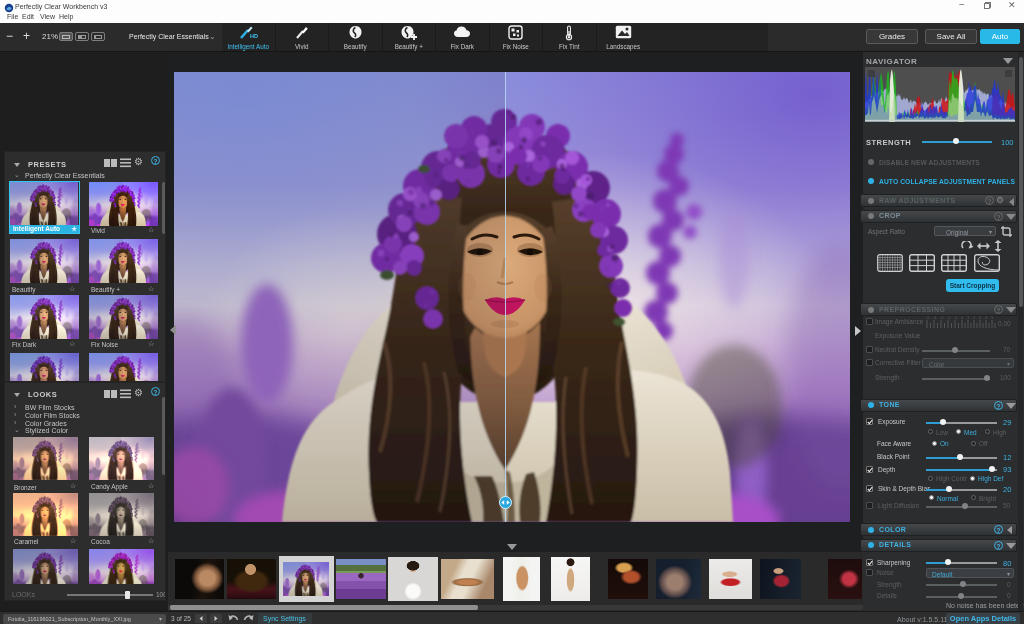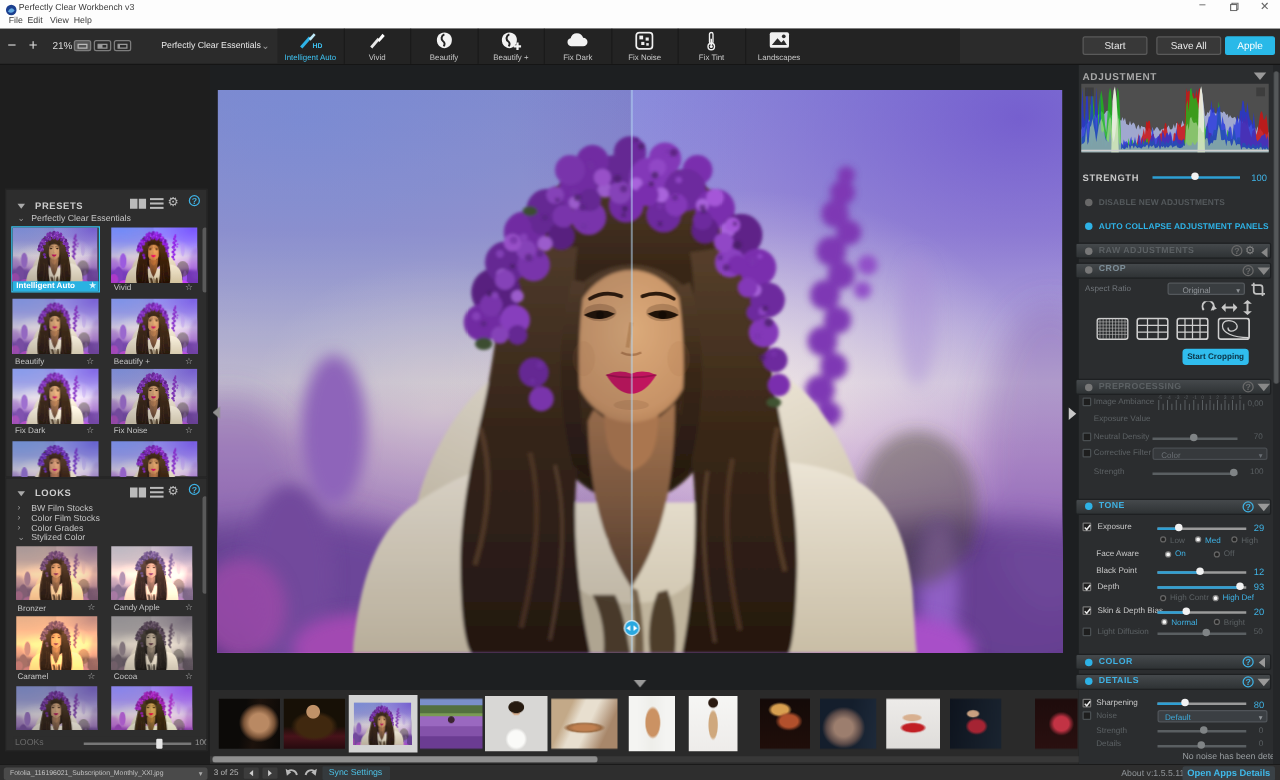--- a/index.html
+++ b/index.html
@@ -414,23 +414,23 @@
   </div>
   <div class="pcell" style="border-right:none">
    <div class="picn"><svg width="17" height="14" viewBox="0 0 17 14">
               <rect x="0.8" y="0.8" width="15.4" height="12.4" rx="1.5" fill="#f0f0f0"></rect>
               <path d="M2.5,11 L7,5.5 L10,9 L12,7 L14.5,11Z" fill="#2a2a2a"></path>
               <circle cx="12" cy="4" r="1.5" fill="#2a2a2a"></circle>
             </svg></div>
    <div class="plab">Landscapes</div>
   </div>
  </div>
- <div class="tbbtn" style="left:866px;width:52px">Start</div>
+ <div class="tbbtn" style="left:866px;width:52px">Grades</div>
  <div class="tbbtn" style="left:925px;width:52px">Save All</div>
- <div class="tbbtn" style="left:980px;width:40px;background:#29b9e8;border-color:#29b9e8;color:#fff">Apple</div>
+ <div class="tbbtn" style="left:980px;width:40px;background:#29b9e8;border-color:#29b9e8;color:#fff">Auto</div>
 </div>
 
 <div id="leftpanel">
 
 
  <div class="block" style="top:99px;height:231px;overflow:hidden">
   <div class="bhead" style="top:8px"><span class="tri" style="margin:0 8px 0 9px"></span>PRESETS</div>
   <svg class="abs" style="left:99px;top:6px" width="13" height="10" viewBox="0 0 13 10">
           <rect x="0" y="1" width="6" height="8" fill="#bbb"></rect>
           <rect x="7" y="1" width="6" height="8" fill="#bbb"></rect>
@@ -601,21 +601,21 @@
    <div class="abs" style="left:541px;top:7px;width:43px;height:40px;background:radial-gradient(ellipse 42% 18% at 50% 58%,#c11f24 0 45%,transparent 60%),radial-gradient(ellipse 30% 12% at 48% 38%,#d8b090 0 50%,transparent 65%),linear-gradient(#edebe9,#dfddda)"></div>
    <div class="abs" style="left:592px;top:7px;width:41px;height:40px;background:radial-gradient(ellipse 38% 30% at 52% 55%,#a52433 0 40%,transparent 58%),radial-gradient(ellipse 25% 15% at 45% 30%,#c8a080 0 40%,transparent 55%),linear-gradient(100deg,#0e141e,#1a2430)"></div>
    <div class="abs" style="left:660px;top:7px;width:34px;height:40px;background:radial-gradient(ellipse 50% 40% at 62% 50%,#c23344 0 35%,transparent 60%),linear-gradient(#1e0c0c,#2a1010)"></div>
   </div>
   <div class="abs" style="left:0px;top:53px;width:695px;height:5px;background:#383838"></div>
   <div class="abs" style="left:2px;top:53px;width:308px;height:5px;background:#8f8f8f;border-radius:2px"></div>
  </div>
 </div>
 
 <div id="rightpanel"></div>
-<div class="abs" style="left:866px;top:57px;font-size:8px;font-weight:bold;color:#a8a8a8;letter-spacing:0.5px">ADJUSTMENT</div>
+<div class="abs" style="left:866px;top:57px;font-size:8px;font-weight:bold;color:#a8a8a8;letter-spacing:0.5px">NAVIGATOR</div>
 <div class="abs" style="left:1003px;top:58px;width:0;height:0;border-left:5px solid transparent;border-right:5px solid transparent;border-top:6px solid #999"></div>
 <div class="abs" style="left:865px;top:67px;width:150px;height:55px;background:#4e4e4e">
 <svg width="150" height="55" viewBox="0 0 150 55">
  <polygon points="0,55 0,37.1 1,34.1 2,35.3 3,33.8 4,32.1 5,31.8 6,28.3 7,29.8 8,29.8 9,27.2 10,25.9 11,24.4 12,27.6 13,25.2 14,24.3 15,23.8 16,21.7 17,22.7 18,24.6 19,23.6 20,22.0 21,21.6 22,21.6 23,24.2 24,25.7 25,24.4 26,9 27,5 28,12 29,24.6 30,26.0 31,28.9 32,29.5 33,26.5 34,29.8 35,27.1 36,32.2 37,32.5 38,33.1 39,29.5 40,33.1 41,31.5 42,31.0 43,32.7 44,36.6 45,33.7 46,32.6 47,36.7 48,33.6 49,34.3 50,34.6 51,34.8 52,36.9 53,38.2 54,35.1 55,35.9 56,39.2 57,34.6 58,38.2 59,36.3 60,34.7 61,34.7 62,36.4 63,38.1 64,36.5 65,36.2 66,35.8 67,35.9 68,36.0 69,34.6 70,33.1 71,36.3 72,36.6 73,35.8 74,32.2 75,35.7 76,31.3 77,31.5 78,33.6 79,34.8 80,32.9 81,29.2 82,32.3 83,32.6 84,31.5 85,28.8 86,29.7 87,27.3 88,26.6 89,25.8 90,28.7 91,28.5 92,27.6 93,28.5 94,25.4 95,7 96,3 97,9 98,17 99,25.8 100,25.3 101,22.6 102,23.4 103,20.7 104,20.6 105,23.4 106,22.8 107,23.3 108,24.1 109,22.0 110,23.8 111,22.3 112,22.6 113,23.3 114,22.0 115,22.9 116,24.9 117,23.9 118,27.3 119,25.0 120,26.8 121,27.5 122,27.0 123,26.3 124,28.6 125,30.3 126,27.4 127,29.0 128,30.8 129,30.1 130,31.5 131,30.5 132,33.3 133,31.0 134,34.9 135,34.0 136,31.9 137,36.0 138,35.7 139,34.7 140,37.9 141,34.0 142,38.2 143,35.6 144,37.4 145,38.3 146,40.8 147,39.8 148,40.6 149,40.4 150,38.2 150,55" fill="#aab3de" opacity="0.9"></polygon>
  <polygon points="0,55 0,45.1 1,50.5 2,50.4 3,49.9 4,45.8 5,43.3 6,48.2 7,45.2 8,50.5 9,48.2 10,43.9 11,46.3 12,42.2 13,49.6 14,44.1 15,44.7 16,43.4 17,50.5 18,43.6 19,50.8 20,50.5 21,47.5 22,46.1 23,48.5 24,42.4 25,48.9 26,51.0 27,42.4 28,44.9 29,43.1 30,51.4 31,50.7 32,52.0 33,51.8 34,50.5 35,46.9 36,51.5 37,47.0 38,48.8 39,48.8 40,50.4 41,48.8 42,47.1 43,47.1 44,49.9 45,45.1 46,39.8 47,48.6 48,43.6 49,41.4 50,35.8 51,40.9 52,29.7 53,31.2 54,29.3 55,30.0 56,41.9 57,40.6 58,39.9 59,48.0 60,49.5 61,43.3 62,41.9 63,39.7 64,39.8 65,36.1 66,37.8 67,31.3 68,31.8 69,39.0 70,42.3 71,39.5 72,41.7 73,49.8 74,40.2 75,38.9 76,40.8 77,29.8 78,33.5 79,31.2 80,34.7 81,34.0 82,33.4 83,30.9 84,3.5 85,7.0 86,5.4 87,6.1 88,14.1 89,7.3 90,7.6 91,14.3 92,4.4 93,10.1 94,4.7 95,3 96,8.1 97,33.4 98,33.1 99,42.2 100,39.4 101,30.8 102,38.9 103,39.3 104,39.6 105,43.0 106,40.2 107,41.7 108,38.7 109,32.5 110,37.5 111,32.9 112,42.9 113,48.9 114,43.6 115,44.5 116,48.9 117,45.5 118,46.1 119,46.0 120,44.1 121,44.2 122,46.0 123,43.9 124,48.8 125,45.5 126,44.6 127,45.9 128,22.8 129,32.0 130,26.7 131,30.7 132,24.0 133,27.7 134,35.7 135,39.1 136,42.9 137,37.8 138,37.0 139,34.5 140,40.9 141,37.8 142,31.9 143,24.5 144,21.8 145,23.3 146,28.9 147,28.1 148,24.5 149,32.6 150,39.9 150,55" fill="#cc1414" opacity="0.85"></polygon>
  <polygon points="0,55 0,43.8 1,42.1 2,41.5 3,38.4 4,19.0 5,43.8 6,39.2 7,18.3 8,15.2 9,5.8 10,17.0 11,26.0 12,39.5 13,27.6 14,16.4 15,10.5 16,5.3 17,10.7 18,18.7 19,32.7 20,38.9 21,23.7 22,7.9 23,3 24,7.0 25,32.6 26,40.1 27,30.6 28,16.8 29,3 30,6.5 31,21.9 32,50.6 33,48.1 34,49.8 35,50.0 36,47.1 37,48.9 38,43.4 39,50.8 40,45.4 41,44.8 42,49.2 43,44.6 44,46.9 45,48.8 46,47.4 47,48.1 48,49.4 49,47.2 50,45.7 51,47.2 52,44.6 53,43.4 54,49.8 55,44.4 56,46.6 57,45.8 58,44.0 59,48.7 60,48.1 61,47.8 62,44.6 63,50.9 64,45.4 65,47.1 66,45.5 67,49.1 68,45.7 69,47.5 70,47.3 71,44.9 72,44.4 73,47.9 74,46.3 75,46.0 76,44.2 77,47.6 78,48.0 79,48.8 80,47.9 81,47.4 82,44.2 83,45.5 84,17.4 85,12.8 86,22.4 87,4.7 88,3.2 89,9.5 90,12.0 91,11.7 92,10.8 93,15.1 94,21.0 95,17.5 96,22.5 97,25.8 98,25.0 99,36.7 100,33.8 101,34.6 102,45.7 103,42.9 104,40.5 105,41.8 106,36.7 107,36.9 108,36.7 109,24.1 110,14.1 111,21.5 112,36.8 113,37.1 114,36.8 115,36.2 116,45.7 117,36.8 118,38.5 119,37.8 120,45.3 121,43.1 122,35.3 123,38.5 124,45.1 125,42.7 126,43.0 127,42.8 128,51.4 129,47.3 130,47.2 131,47.3 132,49.4 133,49.5 134,47.5 135,49.5 136,50.3 137,48.2 138,48.4 139,50.0 140,49.9 141,47.8 142,50.7 143,47.2 144,47.4 145,51.8 146,48.8 147,51.4 148,48.3 149,50.5 150,51.2 150,55" fill="#1dbb1d" opacity="0.8"></polygon>
  <polygon points="0,55 0,18.5 1,3 2,26.1 3,30.0 4,7.3 5,3 6,30.8 7,29.1 8,3.3 9,7.9 10,30.1 11,21.7 12,3 13,18.7 14,36.1 15,5.7 16,37.3 17,39.2 18,37.1 19,41.2 20,44.6 21,45.6 22,46.7 23,36.7 24,43.6 25,46.5 26,41.2 27,44.6 28,43.0 29,38.0 30,46.5 31,49.4 32,46.9 33,49.1 34,44.5 35,46.7 36,45.8 37,46.9 38,49.8 39,45.1 40,42.2 41,48.5 42,47.0 43,42.3 44,48.0 45,49.7 46,41.4 47,41.4 48,48.2 49,42.4 50,49.2 51,43.2 52,47.0 53,46.4 54,48.9 55,45.1 56,42.4 57,34.4 58,41.4 59,43.7 60,43.6 61,42.4 62,41.5 63,40.2 64,46.9 65,37.6 66,39.8 67,43.8 68,39.7 69,39.0 70,41.1 71,37.9 72,39.7 73,45.4 74,46.0 75,45.0 76,35.5 77,41.8 78,44.9 79,44.5 80,45.6 81,45.0 82,43.7 83,49.7 84,46.6 85,48.8 86,49.3 87,49.4 88,49.3 89,46.4 90,47.9 91,49.1 92,47.5 93,46.0 94,48.0 95,48.5 96,43.4 97,46.9 98,47.3 99,46.8 100,34.0 101,31.3 102,26.3 103,26.0 104,13.0 105,21.2 106,18.4 107,25.1 108,25.3 109,19.0 110,19.0 111,17.4 112,33.0 113,25.8 114,31.4 115,32.5 116,39.3 117,42.5 118,36.0 119,33.8 120,35.4 121,42.5 122,31.7 123,33.4 124,28.8 125,24.9 126,32.0 127,21.0 128,21.9 129,13.1 130,14.1 131,22.1 132,23.1 133,14.3 134,23.8 135,28.7 136,28.9 137,33.2 138,22.8 139,33.0 140,44.1 141,46.2 142,45.0 143,44.0 144,42.0 145,41.2 146,41.0 147,39.6 148,44.6 149,41.8 150,45.7 150,55" fill="#2233dd" opacity="0.78"></polygon>
  <polygon points="24,55 25,14 26,5 27,2 28,10 29,25 30,55" fill="#eaeedd" opacity="0.95"></polygon>
  <polygon points="93,55 94,16 95,5 96,2 97,9 98,22 99,55" fill="#eaeedd" opacity="0.95"></polygon>
  <polygon points="0,55 0,48.8 1,47.9 2,47.6 3,45.9 4,35.2 5,48.8 6,46.3 7,34.8 8,33.1 9,27.9 10,34.1 11,39.0 12,46.5 13,39.9 14,33.8 15,30.5 16,27.7 17,30.6 18,35.0 19,42.7 20,46.1 21,37.8 22,29.1 23,26.4 24,28.6 25,42.7 26,46.8 27,41.6 28,34.0 29,26.4 30,28.3 31,36.8 32,52.6 33,51.2 34,52.1 35,52.3 36,50.7 37,51.6 38,48.6 39,52.7 40,49.7 41,49.4 42,51.8 43,49.3 44,50.5 45,51.6 46,50.8 47,51.2 48,51.9 49,50.7 50,49.9 51,50.7 52,49.3 53,48.6 54,52.1 55,49.2 56,50.4 57,49.9 58,49.0 59,51.5 60,51.2 61,51.0 62,49.3 63,52.7 64,49.7 65,50.7 66,49.8 67,51.7 68,49.9 69,50.9 70,50.7 71,49.4 72,49.2 73,51.1 74,50.2 75,50.0 76,49.1 77,50.9 78,51.1 79,51.6 80,51.1 81,50.8 82,49.1 83,49.8 84,34.3 85,31.8 86,37.1 87,27.3 88,26.5 89,30.0 90,31.3 91,31.2 92,30.7 93,33.1 94,36.3 95,34.4 96,37.1 97,39.0 98,38.5 99,44.9 100,43.3 101,43.8 102,49.9 103,48.3 104,47.0 105,47.7 106,44.9 107,45.1 108,44.9 109,38.0 110,32.5 111,36.6 112,45.0 113,45.1 114,45.0 115,44.6 116,49.9 117,45.0 118,45.9 119,45.5 120,49.7 121,48.4 122,44.1 123,45.9 124,49.6 125,48.2 126,48.4 127,48.3 128,53.0 129,50.8 130,50.7 131,50.7 132,51.9 133,52.0 134,50.9 135,52.0 136,52.4 137,51.3 138,51.4 139,52.3 140,52.2 141,51.1 142,52.6 143,50.7 144,50.8 145,53.2 146,51.6 147,53.0 148,51.3 149,52.5 150,52.9 150,55" fill="#b8dba0" opacity="0.6"></polygon>

